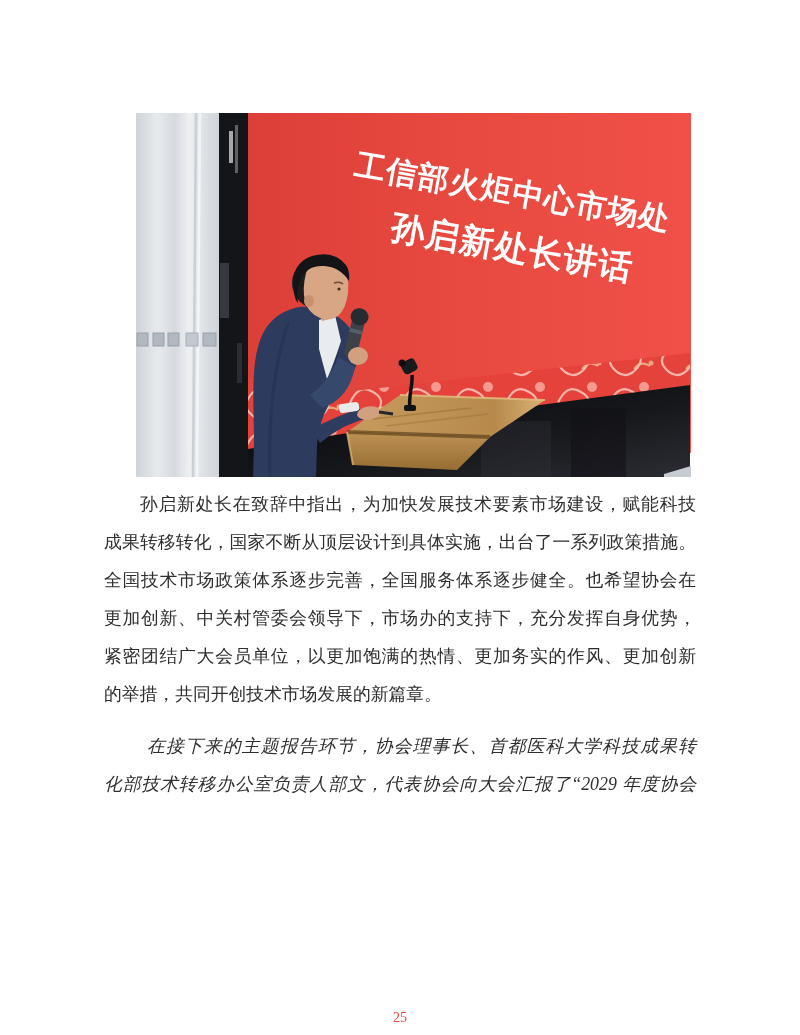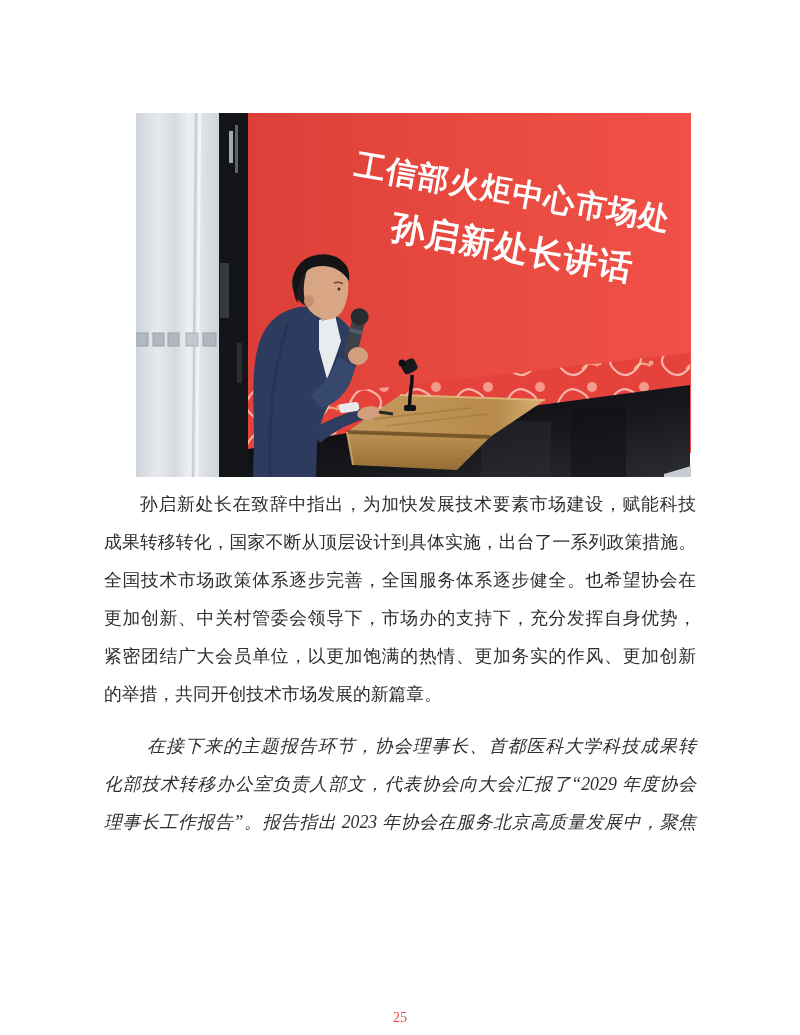--- a/index.html
+++ b/index.html
@@ -167,18 +167,17 @@
     <div class="line">成果转移转化，国家不断从顶层设计到具体实施，出台了一系列政策措施。</div>
     <div class="line">全国技术市场政策体系逐步完善，全国服务体系逐步健全。也希望协会在</div>
     <div class="line">更加创新、中关村管委会领导下，市场办的支持下，充分发挥自身优势，</div>
     <div class="line">紧密团结广大会员单位，以更加饱满的热情、更加务实的作风、更加创新</div>
     <div class="line last">的举措，共同开创技术市场发展的新篇章。</div>
   </div>
 
   <div class="textblock tb2">
     <div class="line indent2">在接下来的主题报告环节，协会理事长、首都医科大学科技成果转</div>
     <div class="line">化部技术转移办公室负责人部文，代表协会向大会汇报了“2029 年度协会</div>
-    <div class="line">理事长工作报告”。报告指出 2023 年协会在服务北京高质量发展中，聚焦</div>
   </div>
 
   <div class="pagenum">25</div>
 
 </div>
 
 </body></html>

